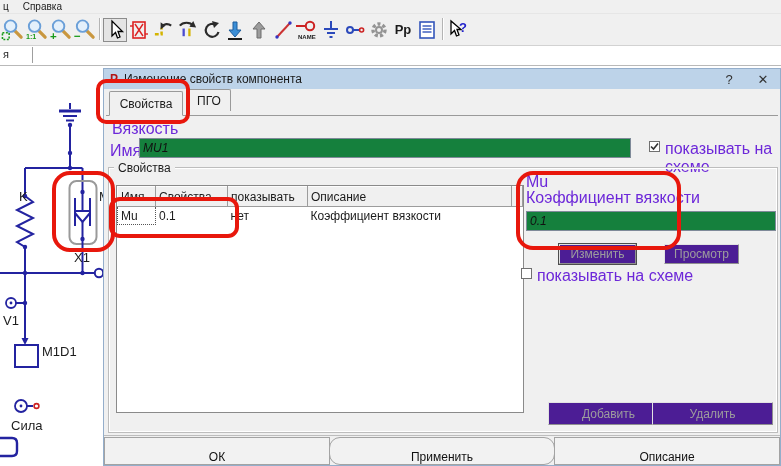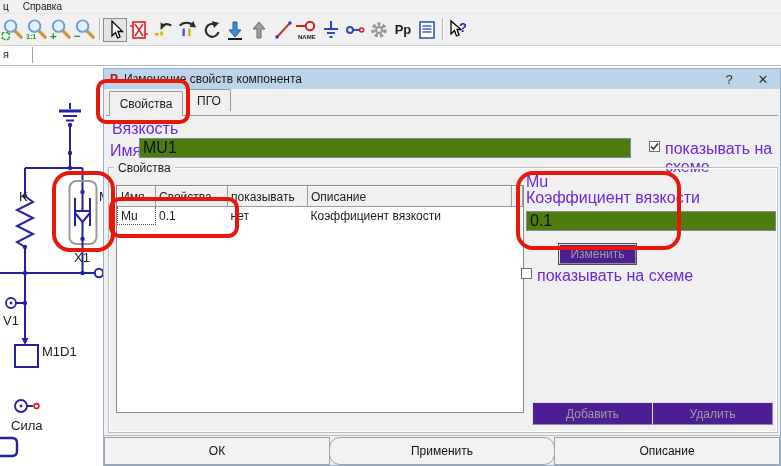--- a/index.html
+++ b/index.html
@@ -17,32 +17,32 @@
   .tabghost{left:3px;top:48px;font-size:11px;color:#222;}
   .tabghost-div{left:32px;top:47px;width:1px;height:16px;background:#9f9f9f;}
   .pageline{left:0;top:65px;width:781px;height:1px;background:#b9b9b9;}
   
   .dialog{left:103px;top:68px;width:678px;height:398px;background:#f0f0f0;border:1px solid #94aecb;box-sizing:border-box;}
   .titlebar{left:0;top:0;width:676px;height:20px;background:#bdd3e9;display:flex;align-items:center;padding:0 6px;box-sizing:border-box;font-size:12px;color:#1a1a1a;}
   .titleicon{color:#b11616;font-weight:bold;font-size:12px;margin-right:6px;}
   .wbtn{position:absolute;top:2px;width:26px;height:16px;display:flex;align-items:center;justify-content:center;font-size:13px;color:#333;}
   .tab{position:absolute;box-sizing:border-box;border:1px solid #9a9a9a;border-bottom:none;background:#f0f0f0;display:flex;align-items:center;justify-content:center;font-size:12px;border-radius:2px 2px 0 0;}
   .tabline{position:absolute;left:2px;top:46px;width:672px;height:1px;background:#9a9a9a;}
-  .field{position:absolute;background:#4d7c0f;border:1px solid #7f8a99;box-sizing:border-box;font-family:"Liberation Sans",sans-serif;font-size:16px;padding:1px 3px;color:#111;}
+  .field{position:absolute;background:#15803d;border:1px solid #7f8a99;box-sizing:border-box;font-family:"Liberation Sans",sans-serif;font-size:12px;padding:1px 3px;color:#111;font-style:italic;}
   .cb{position:absolute;width:11px;height:11px;background:#fff;border:1px solid #707070;box-sizing:border-box;}
   .gbox{position:absolute;border:1px solid #bdbdbd;box-shadow:inset 0 0 0 1px #ffffff;}
   .gboxlab{position:absolute;background:#f0f0f0;padding:0 4px;font-size:12px;}
   table.ptable{position:absolute;border-collapse:collapse;background:#fff;table-layout:fixed;font-size:12px;}
   table.ptable th{background:#f0f0f0;border-right:1px solid #9c9c9c;border-bottom:1px solid #9c9c9c;border-top:1px solid #fdfdfd;border-left:1px solid #fdfdfd;font-weight:normal;text-align:left;padding:1px 3px;height:17px;}
   table.ptable td{padding:0 3px;height:17px;vertical-align:middle;}
   .tframe{position:absolute;border:1px solid #8a8a8a;background:#fff;box-sizing:border-box;}
   .btn{position:absolute;background:#4c1d95;border:1px solid;border-color:#e2e2e2 #8f8f8f #8f8f8f #e2e2e2;color:#9d9d9d;display:flex;align-items:center;justify-content:center;font-size:12px;box-sizing:border-box;}
   .btn.focusd{outline:1px solid #4d4d4d;}
   .footer{position:absolute;left:0;top:366px;width:676px;height:30px;border-top:1px solid #bdbdbd;display:flex;}
-  .fbtn{flex:1;margin:1px 0 1px 0;border:1px solid #a3a3a3;background:#f2f2f2;display:flex;align-items:center;justify-content:center;color:#111;font-size:12px;box-sizing:border-box;}
+  .fbtn{flex:1;margin:1px 0 1px 0;border:1px solid #a3a3a3;background:#f2f2f2;display:flex;align-items:flex-end;justify-content:center;color:#111;font-size:12px;box-sizing:border-box;}
   .anno{position:absolute;border:4px solid #e8170c;border-radius:14px;pointer-events:none;z-index:50;}
   .lab{position:absolute;font-size:16px;color:#6d28d9;}
 </style>
 </head>
 <body>
 
 <div id="root">
 
   <div class="abs menubar">
     <span>ц</span>
@@ -317,23 +317,26 @@
         </tr>
       </tbody>
     </table>
 
     <div class="lab" style="left:422px;top:104px;">Mu</div>
     <div class="lab" style="left:422px;top:120px;">Коэффициент вязкости</div>
     <input class="field" style="left: 422px; top: 142px; width: 250px; height: 20px;" value="0.1">
     <div class="btn focusd" style="left:455px;top:175px;width:77px;height:20px;">
       <span>Изменить</span>
     </div>
+    <div class="btn" style="left:560px;top:175px;width:75px;height:20px;">
+      <span>Просмотр</span>
+    </div>
     <span class="cb" style="left:417px;top:199px;"></span>
     <div class="lab" style="left:433px;top:198px;">показывать на схеме</div>
-    <div class="btn" style="left:428px;top:333px;width:121px;height:23px;">
+    <div class="btn" style="left:444px;top:333px;width:121px;height:23px;">
       <span>Добавить</span>
     </div>
     <div class="btn" style="left:548px;top:333px;width:121px;height:23px;">
       <span>Удалить</span>
     </div>
 
     <div class="footer">
       <div class="fbtn">
           <span>ОК</span>
         </div>

